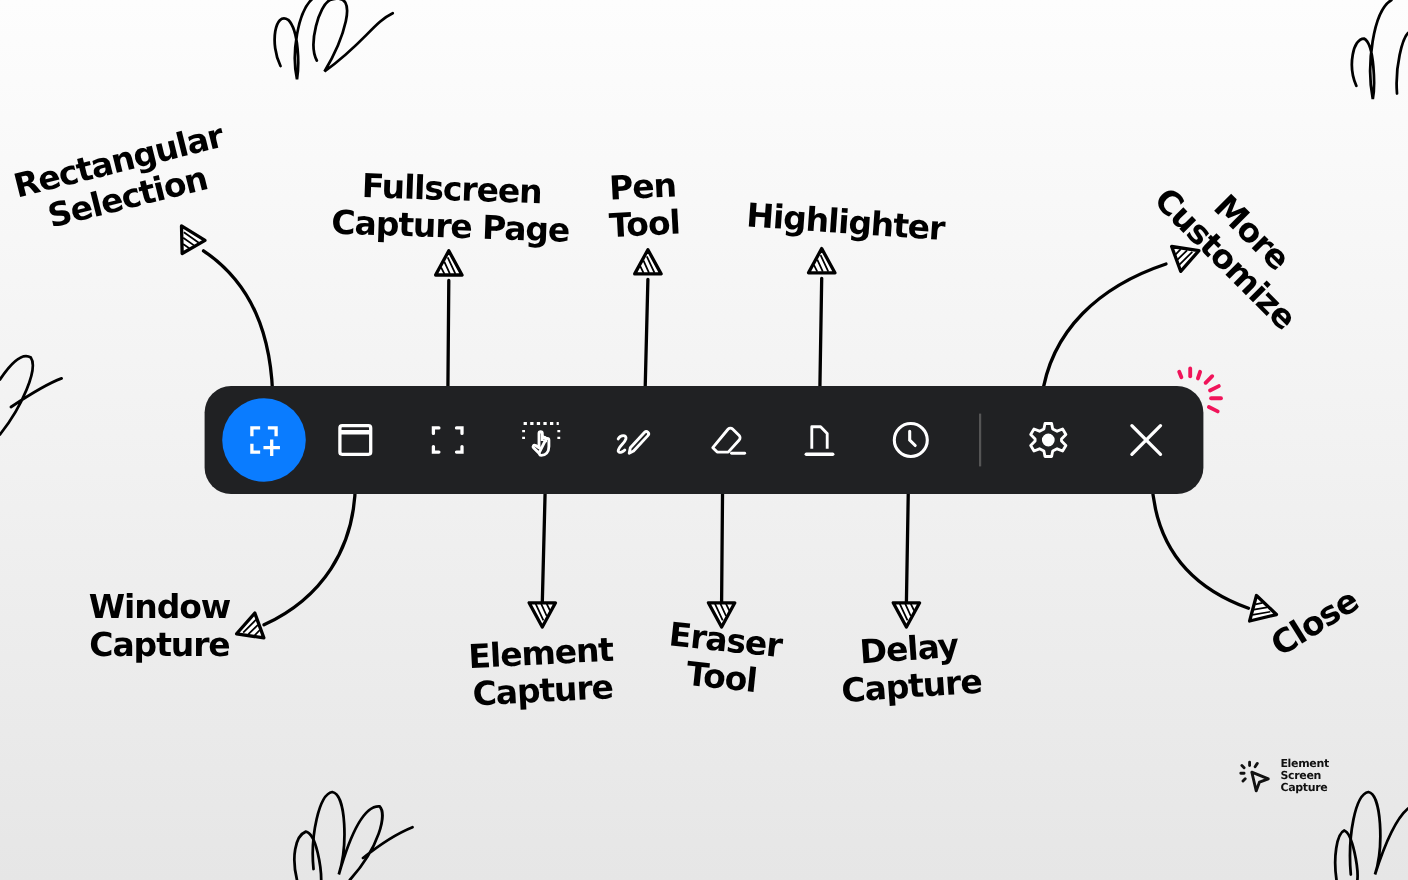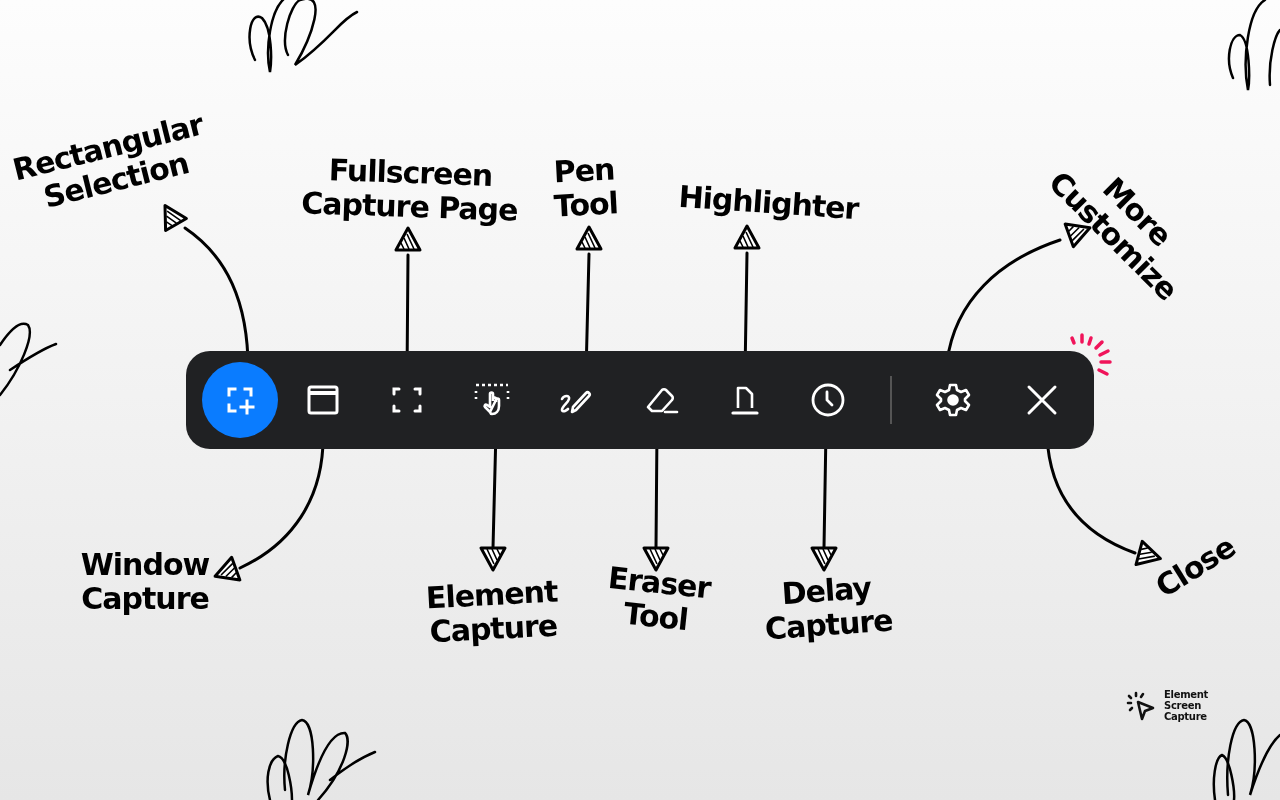--- a/index.html
+++ b/index.html
@@ -164,21 +164,21 @@
   </div>
   <div class="tool" style="left:821px;">
     <svg viewBox="0 0 36 36" fill="none" stroke="#fff" stroke-width="3" stroke-linecap="round">
       <path d="M5,5 L31,31 M31,5 L5,31"></path>
     </svg>
   </div>
 </div>
 
 <div class="label" style="left:12px; top:130px; width:200px; transform:rotate(-14deg);">Rectangular
 Selection</div>
-<div class="label" style="left:70px; top:548px; width:150px;">Window
+<div class="label" style="left:70px; top:536px; width:150px;">Window
 Capture</div>
 <div class="label" style="left:295px; top:156px; width:230px; transform:rotate(2deg);">Fullscreen
 Capture Page</div>
 <div class="label" style="left:420px; top:578px; width:145px; transform:rotate(-3deg);">Element
 Capture</div>
 <div class="label" style="left:540px; top:154px; width:90px; transform:rotate(-3deg);">Pen
 Tool</div>
 <div class="label" style="left:600px; top:566px; width:115px; transform:rotate(6deg);">Eraser
 Tool</div>
 <div class="label" style="left:676px; top:186px; width:185px; transform:rotate(4deg);">Highlighter</div>

